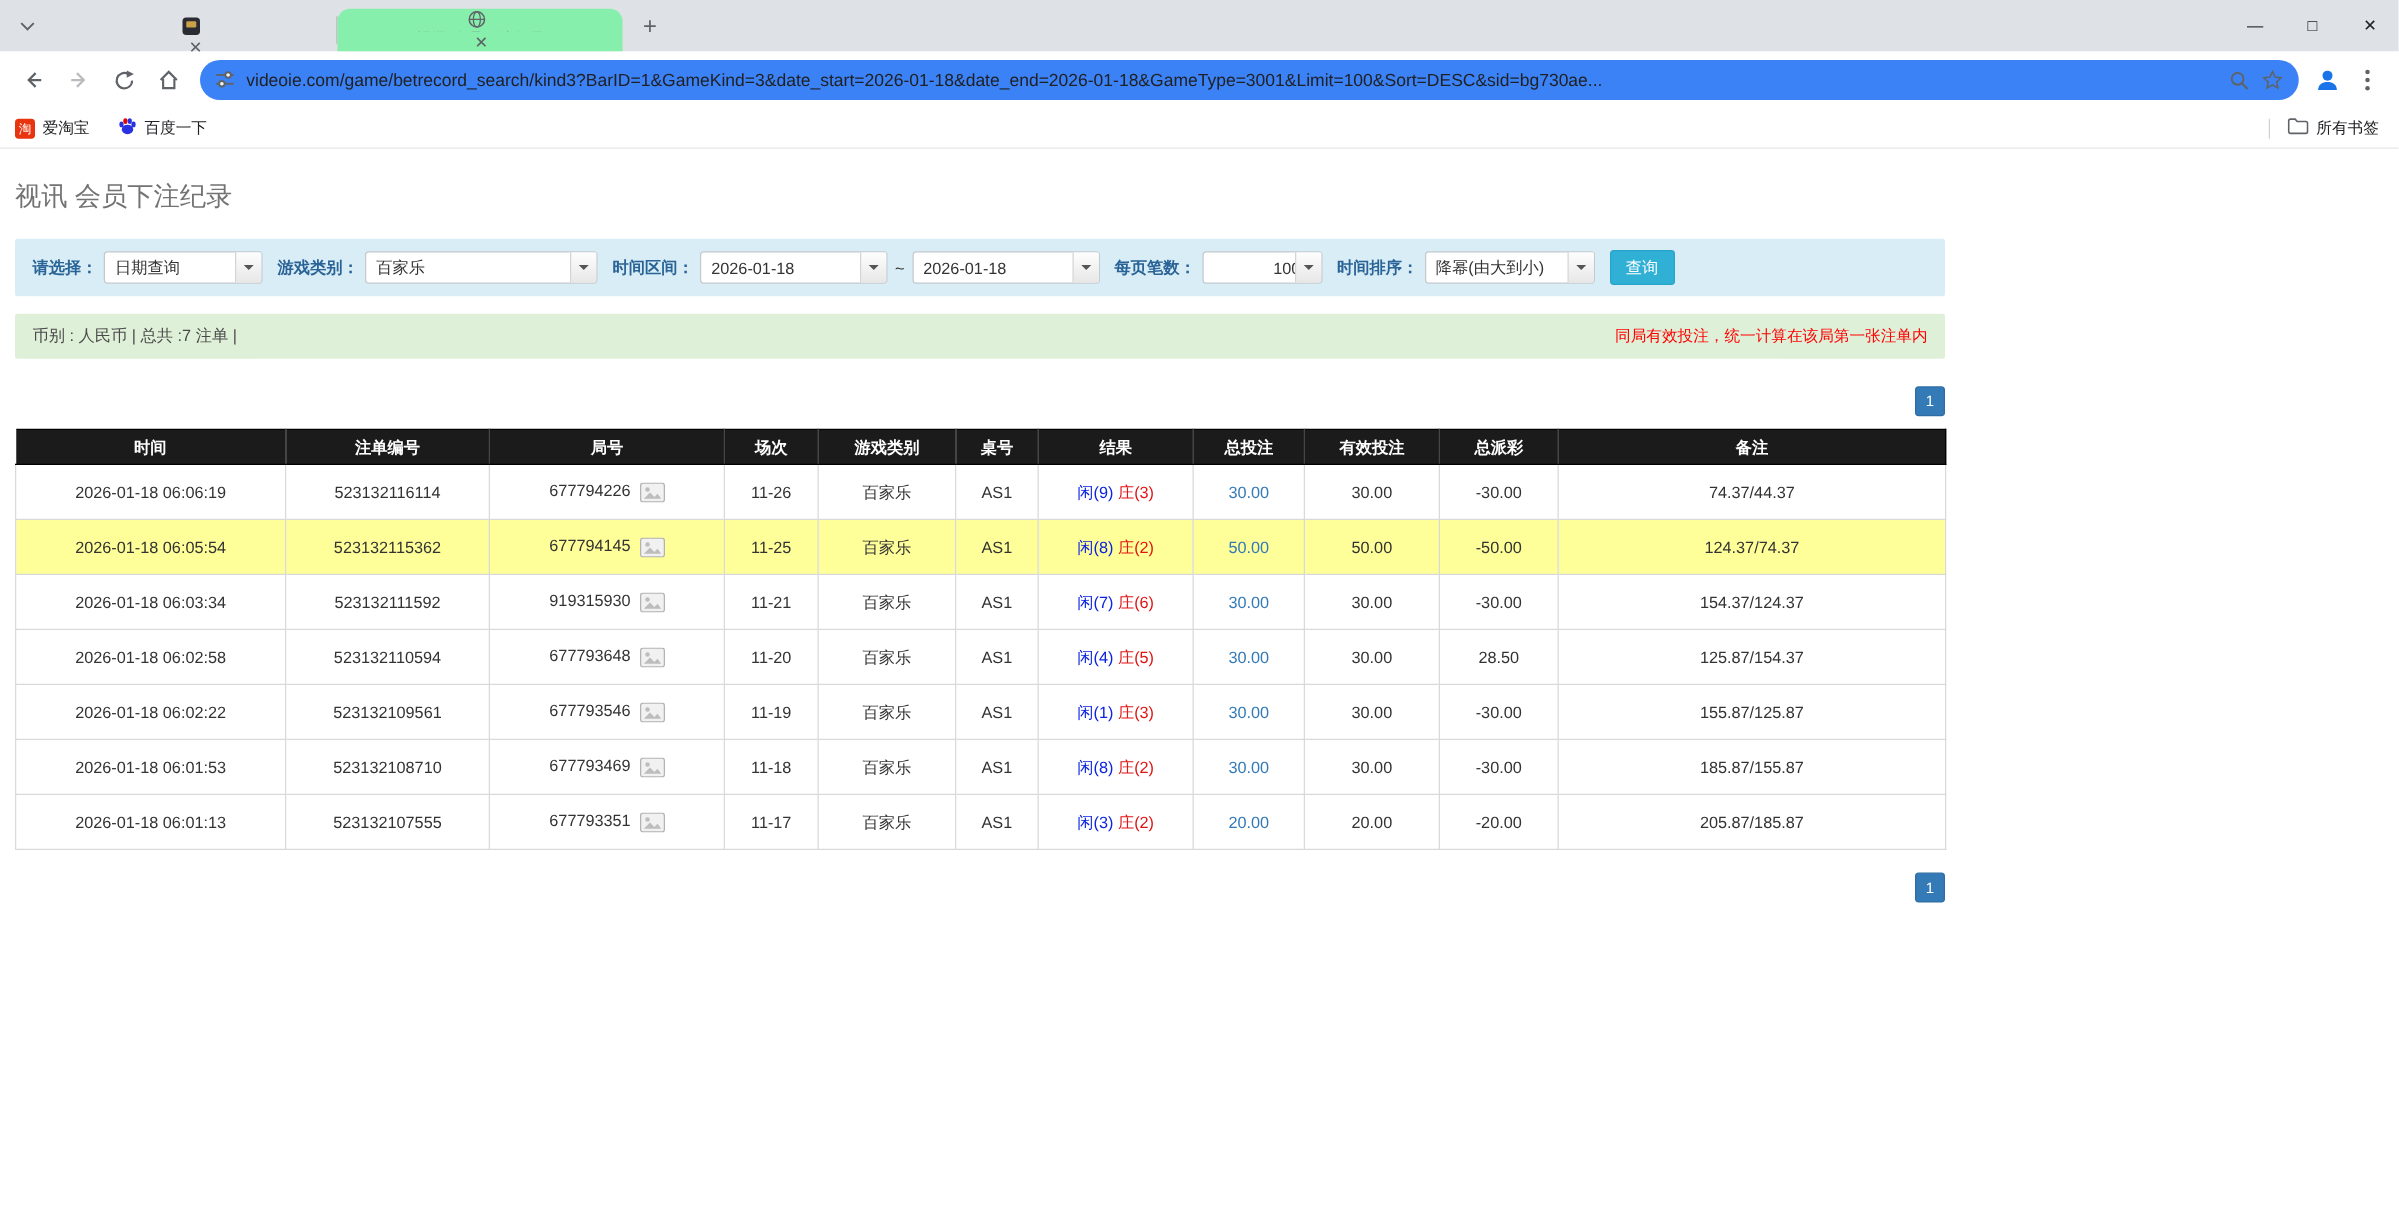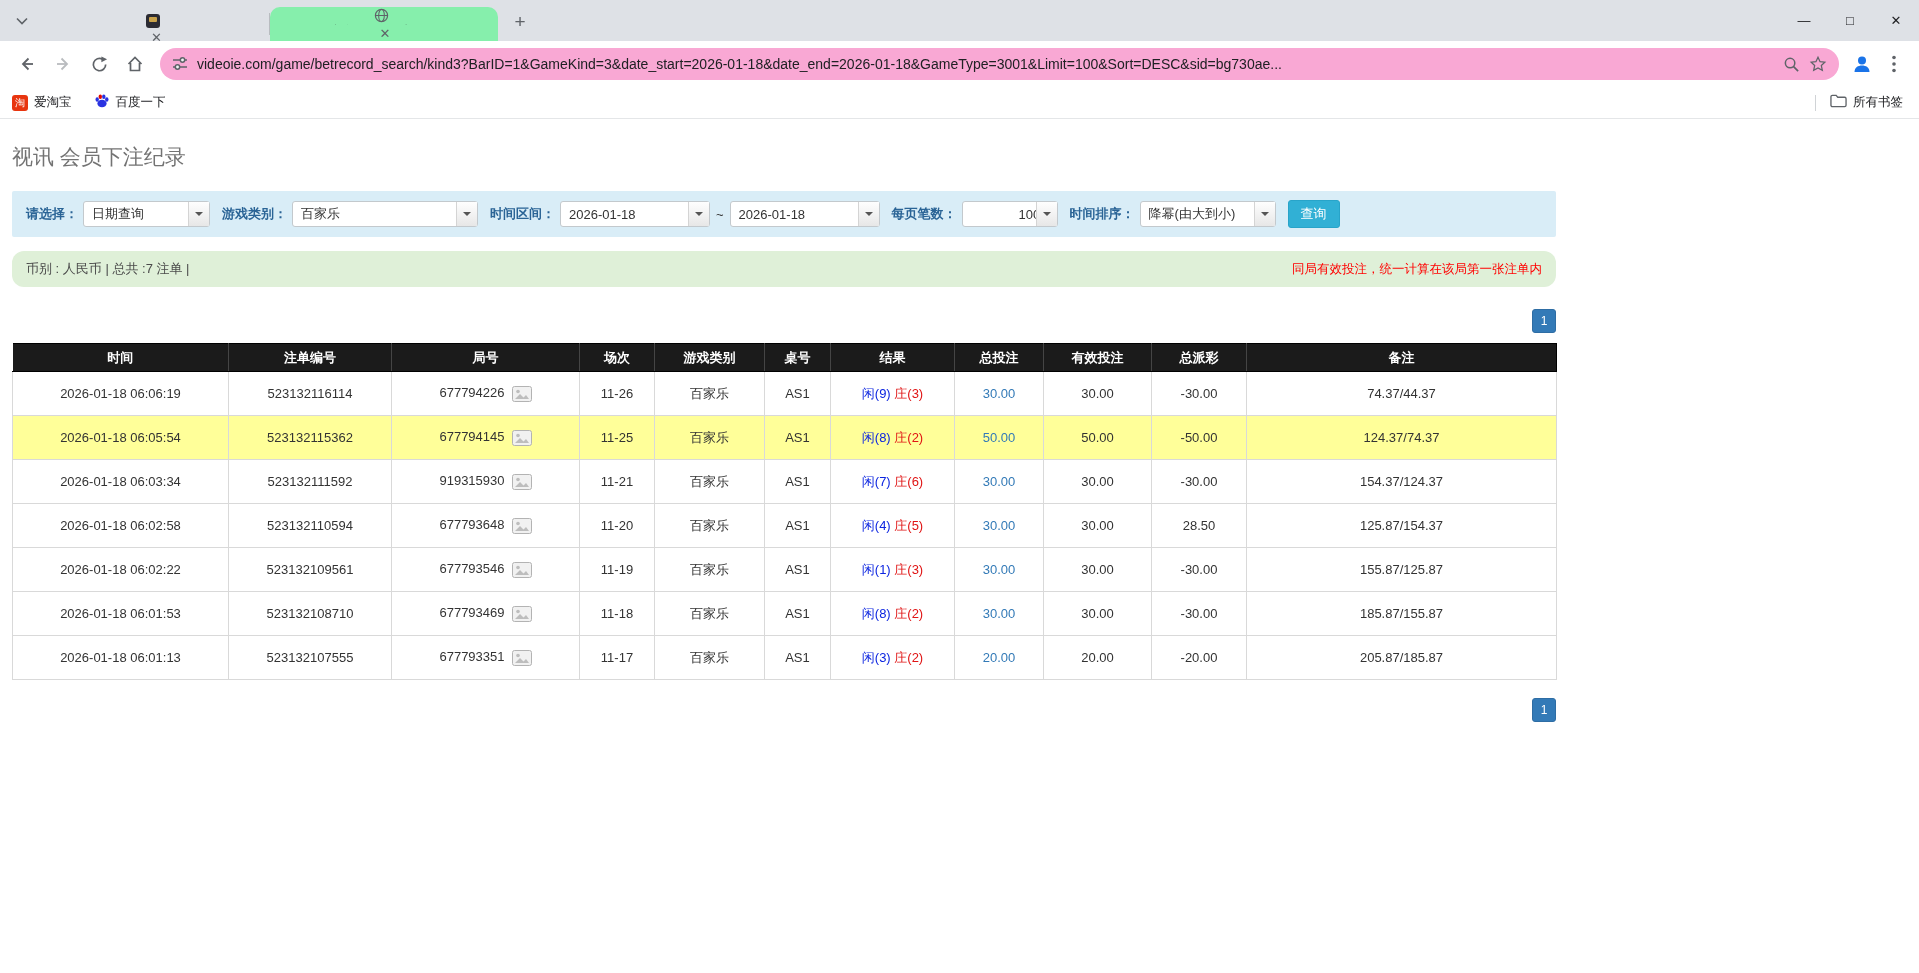--- a/index.html
+++ b/index.html
@@ -44,21 +44,21 @@
     width: 46px; height: 100%; border: none; background: transparent;
     font-size: 13px; color: #202124; display: flex; align-items: center; justify-content: center; padding: 0;
   }
 
   .toolbar { height: 46px; background: #fff; display: flex; align-items: center; padding: 0 10px; gap: 2px; }
   .nav-btn {
     width: 34px; height: 34px; border: none; background: transparent; border-radius: 50%;
     display: flex; align-items: center; justify-content: center; flex: 0 0 auto; padding: 0;
   }
   .urlbar {
-    flex: 1; min-width: 0; height: 32px; background: #f9a8d4; border-radius: 16px;
+    flex: 1; min-width: 0; height: 32px; background: #3b82f6; border-radius: 16px;
     display: flex; align-items: center; padding: 0 12px; gap: 9px; margin: 0 6px;
   }
   .url-text { flex: 1; min-width: 0; font-size: 14px; color: #202124; white-space: nowrap; overflow: hidden; }
   .pill-icon { flex: 0 0 auto; display: flex; align-items: center; }
   .avatar-btn { width: 30px; height: 30px; border: none; background: transparent; border-radius: 50%; display: flex; align-items: center; justify-content: center; padding: 0; }
   .menu-btn { width: 30px; height: 30px; border: none; background: transparent; border-radius: 50%; display: flex; align-items: center; justify-content: center; padding: 0; }
 
   .bookmarksbar {
     height: 32px; background: #fff; border-bottom: 1px solid #e4e6e8;
     display: flex; align-items: center; padding: 0 12px; font-size: 12.5px; color: #202124;
@@ -92,21 +92,21 @@
     display: flex; align-items: center; justify-content: center;
   }
   .combo .arrow i { border: 4px solid transparent; border-top-color: #555; margin-top: 4px; }
   .range-sep { font-size: 13px; color: #333; margin: 0 6px; }
   .search-btn {
     height: 28px; margin-left: 12px; padding: 0 12px; border: 1px solid #28a4c9; border-radius: 3px;
     background: var(--search_button_bg); color: #fff; font-size: 13px; cursor: pointer;
   }
 
   .infobar {
-    margin-top: 14px; background: var(--info_bar_bg); height: 36px; border-radius: 12px;
+    margin-top: 14px; background: var(--info_bar_bg); height: 36px; border-radius: 2px;
     display: flex; align-items: center; justify-content: space-between; padding: 0 14px; font-size: 13px;
   }
   .info-summary { color: #4a4a4a; }
   .info-notice { color: var(--notice_red); font-size: 12.5px; }
 
   .pagerow { display: flex; justify-content: flex-end; margin: 22px 0 10px; }
   .pagerow.bottom { margin: 18px 0 0; }
   .page-btn {
     min-width: 24px; height: 24px; padding: 0 7px; border: 1px solid #2e6da4; border-radius: 3px;
     background: var(--accent_blue); color: #fff; font-size: 12px; cursor: pointer;

